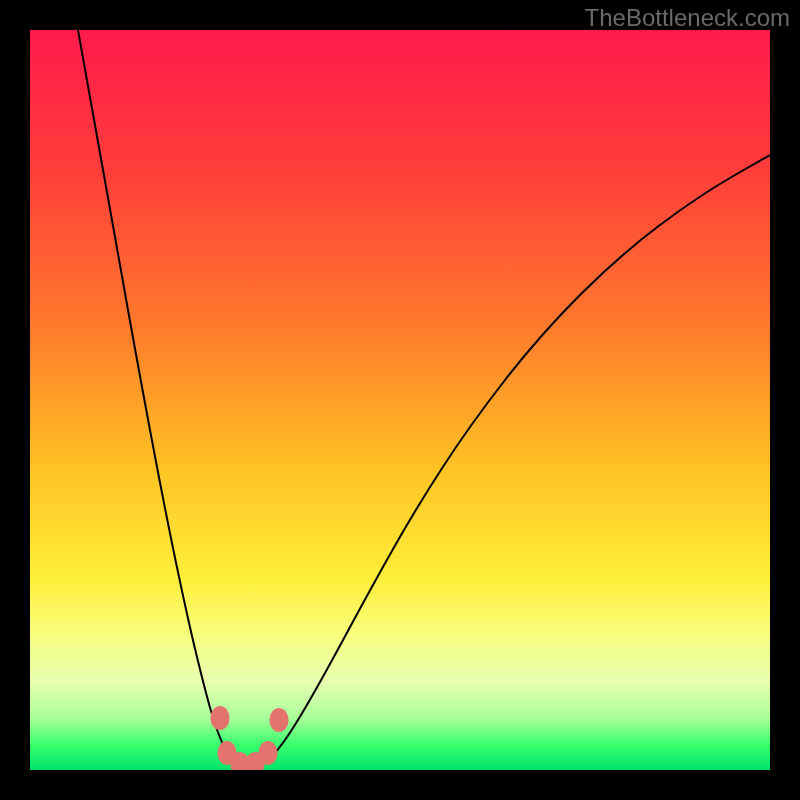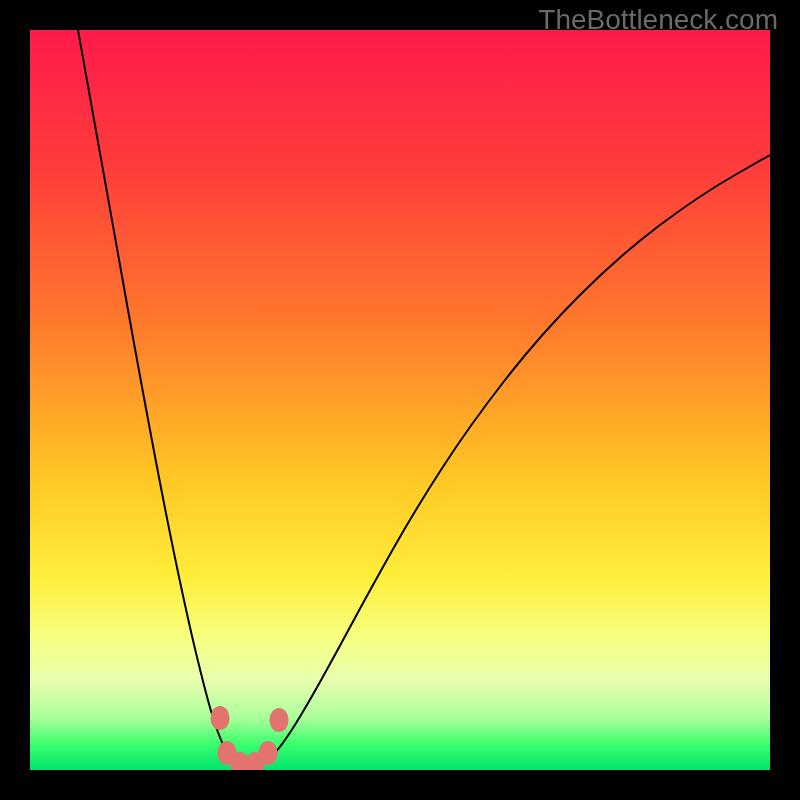--- a/index.html
+++ b/index.html
@@ -22,23 +22,23 @@
     position: absolute;
     left: 30px;
     top: 30px;
     width: 740px;
     height: 740px;
     overflow: hidden;
   }
   .watermark {
     position: absolute;
     top: 4px;
-    right: 22px;
+    right: 10px;
     color: #6a6a6a;
-    font-size: 28px;
+    font-size: 24px;
     font-weight: 500;
     letter-spacing: 0;
     user-select: none;
   }
 </style>
 </head>
 <body>
 
 <div class="frame">
   <div class="plot-area">

